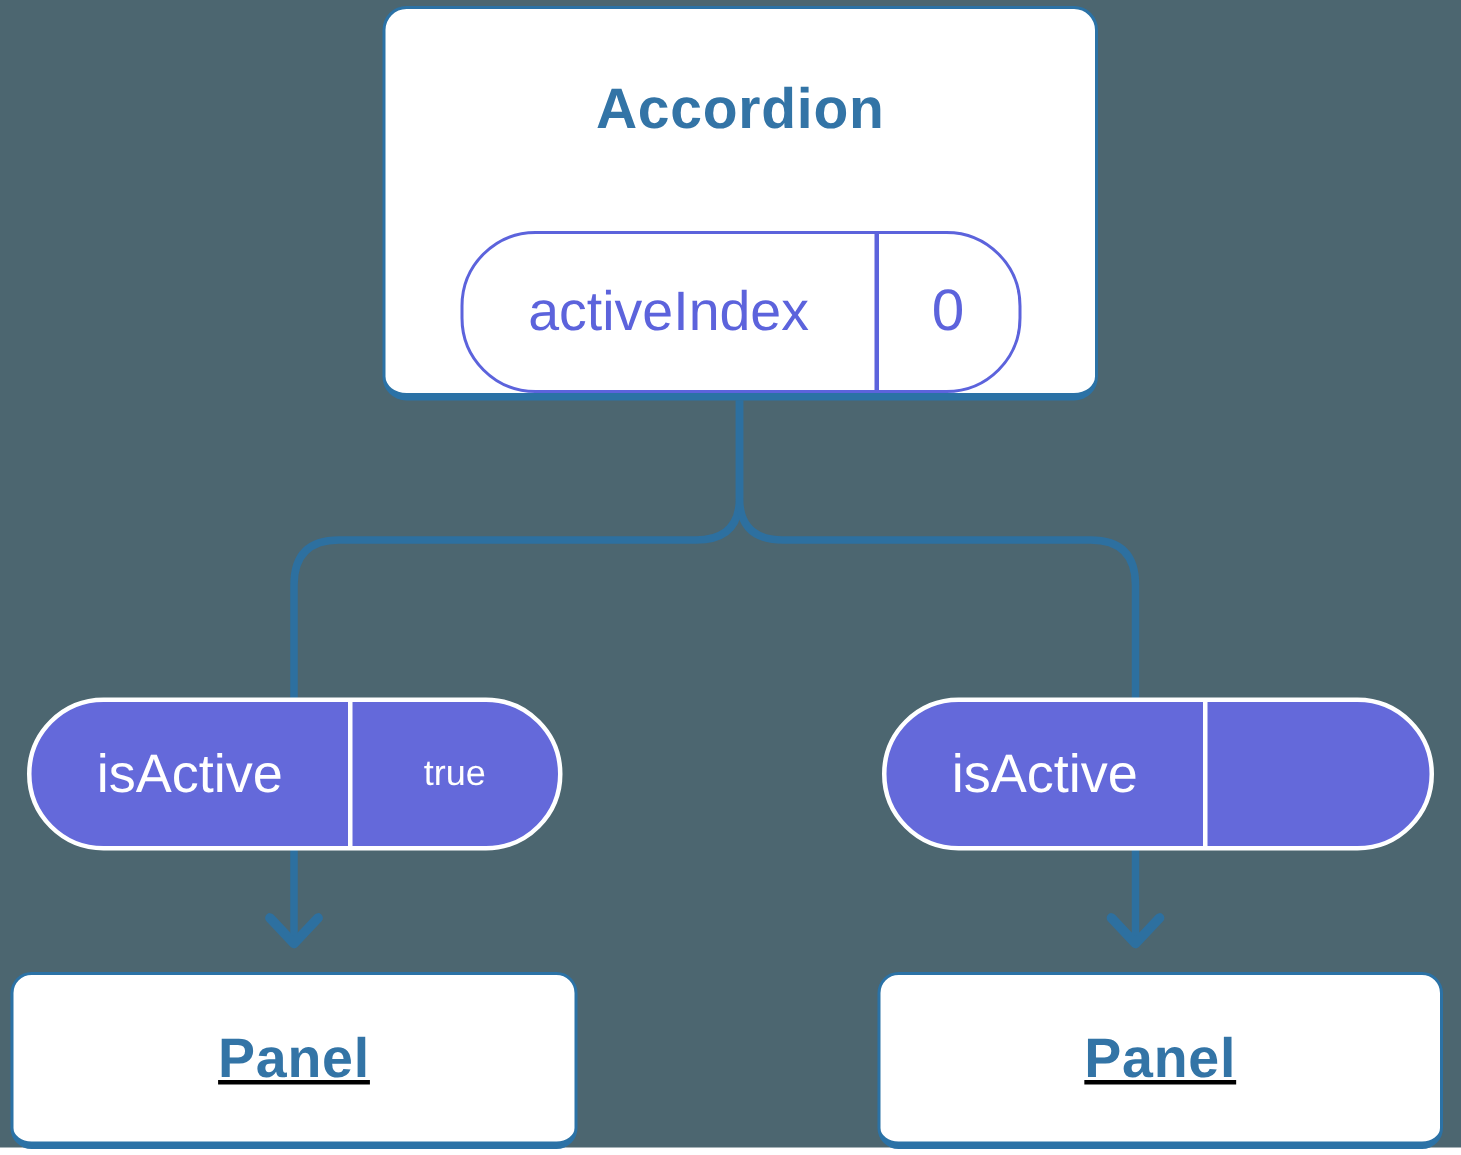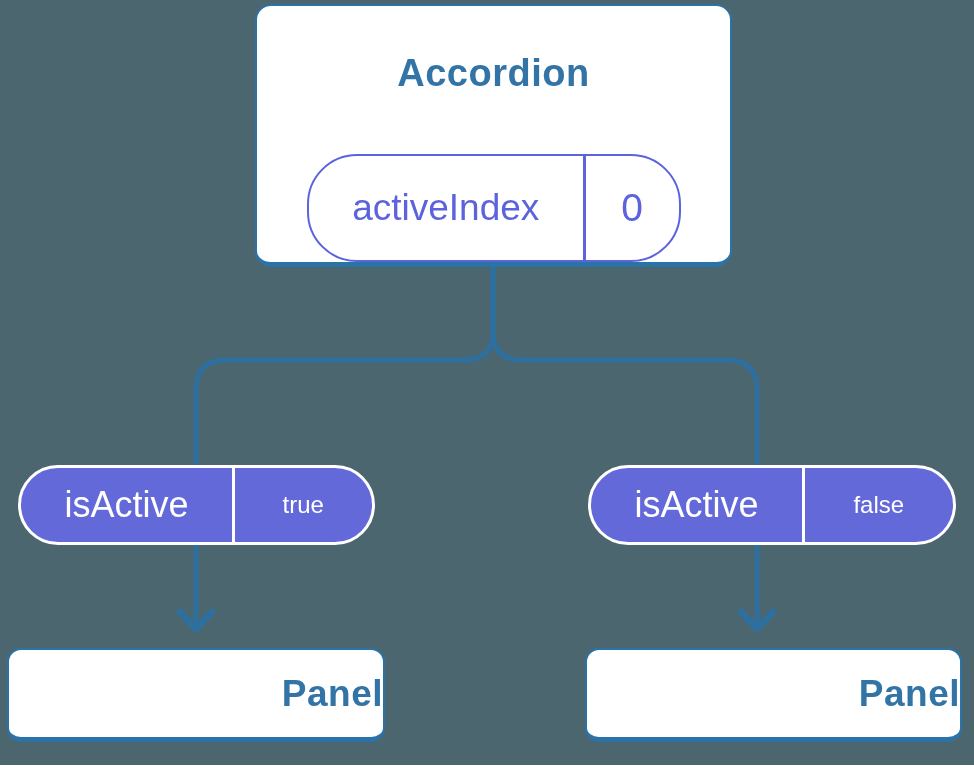--- a/index.html
+++ b/index.html
@@ -96,21 +96,21 @@
     width: 93px;
     display: flex;
     align-items: center;
     justify-content: center;
     font-size: 39px;
     color: var(--purple);
   }
   .prop-pill {
     position: absolute;
     top: 465px;
-    height: 80px;
+    height: 102px;
     background: var(--pill_indigo);
     border: 3px solid var(--white);
     border-radius: 51px;
     display: flex;
     align-items: stretch;
     overflow: hidden;
   }
   .prop-pill .seg-name {
     width: 211px;
     display: flex;
@@ -128,25 +128,26 @@
     display: flex;
     align-items: center;
     justify-content: center;
     font-size: 24px;
     color: var(--white);
   }
   .pill-left  { left: 18px;  width: 357px; }
   .pill-right { left: 588px; width: 368px; }
   .panel-box {
     top: 648px;
-    height: 94px;
+    height: 118px;
     border-radius: 14px;
     display: flex;
     align-items: center;
-    justify-content: flex-end;
+    justify-content: center;
+    text-decoration: underline;
   }
   .panel-left  { left: 7px;   width: 378px; }
   .panel-right { left: 585px; width: 377px; }
   .panel-title { font-size: 37px; }
 </style>
 </head>
 <body>
 
 <div class="stage">
 
@@ -170,21 +171,20 @@
 
   <div class="prop-pill pill-left">
     <div class="seg-name">isActive</div>
     <div class="seg-divider"></div>
     <div class="seg-value">true</div>
   </div>
 
   <div class="prop-pill pill-right">
     <div class="seg-name">isActive</div>
     <div class="seg-divider"></div>
-    <div class="seg-value">false</div>
   </div>
 
   <div class="node-box panel-box panel-left">
     <div class="node-title panel-title">Panel</div>
   </div>
 
   <div class="node-box panel-box panel-right">
     <div class="node-title panel-title">Panel</div>
   </div>
 

